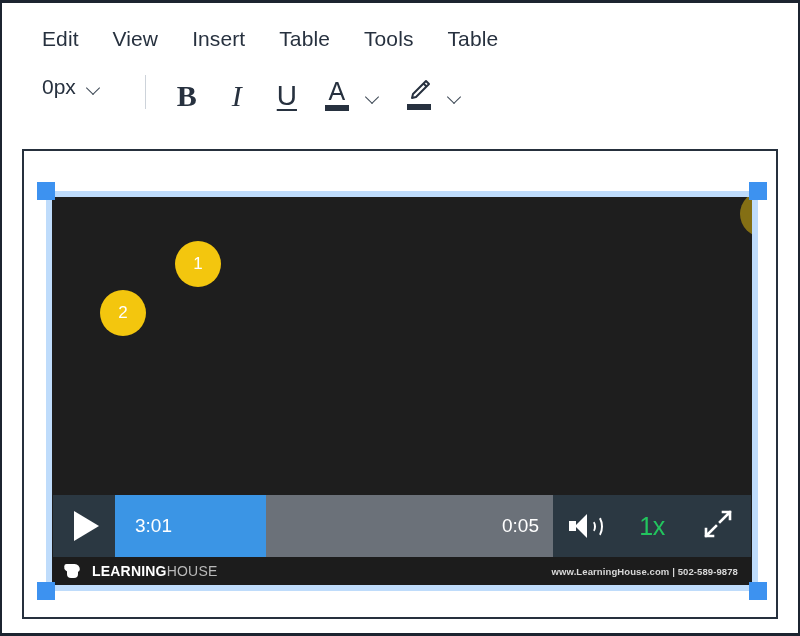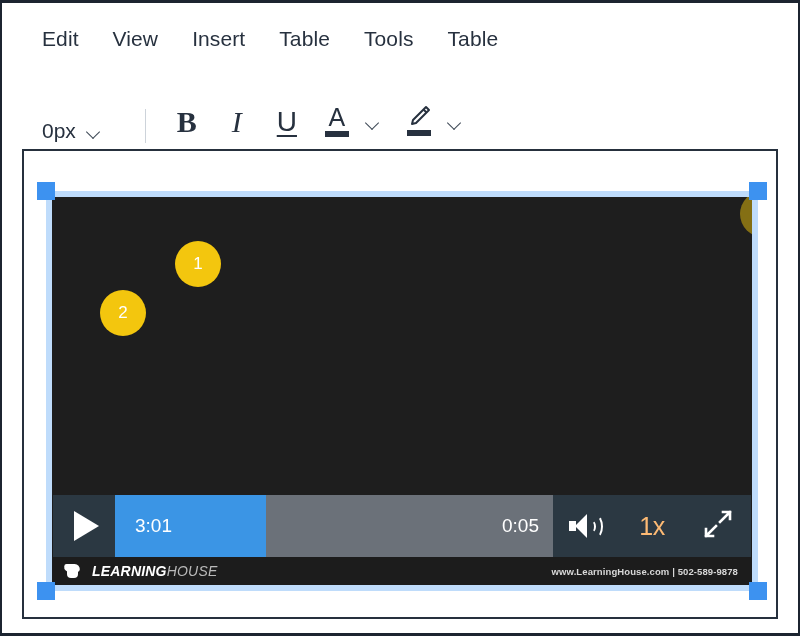--- a/index.html
+++ b/index.html
@@ -53,21 +53,21 @@
   }
   .menu-item:last-child { margin-right: 0; }
 
   
   #toolbar {
     position: absolute;
     left: 0; top: 72px;
     width: 648px;
     height: 68px;
     display: flex;
-    align-items: flex-end;
+    align-items: flex-start;
     padding-left: 40px;
     box-sizing: border-box;
     background: #ffffff;
   }
   .tb-select {
     display: flex;
     align-items: center;
     font-size: 21px;
     color: #27313f;
     margin-right: 38px;
@@ -265,21 +265,21 @@
     z-index: 2;
     color: #ffffff;
     font-size: 19px;
   }
   .ctrl-btn {
     width: 66px;
     display: flex;
     align-items: center;
     justify-content: center;
     background: #2b3842;
-    color: #fdba74;
+    color: #22c55e;
   }
   #speed-button { font-size: 25px; letter-spacing: -0.5px; }
 
   .spk {
     position: relative;
     width: 34px; height: 26px;
   }
   .spk .body {
     position: absolute;
     left: 0; top: 8px;
@@ -313,21 +313,20 @@
     width: 700px;
     height: 28px;
     background: #1c1c1c;
     display: flex;
     align-items: center;
   }
   #brand-logo {
     display: flex;
     align-items: center;
     margin-left: 12px;
-    font-style: italic;
   }
   .cap-icon {
     position: relative;
     width: 22px; height: 15px;
     margin-right: 6px;
   }
   .cap-icon .top {
     position: absolute;
     left: 0; top: 0;
     width: 16px; height: 8px;

